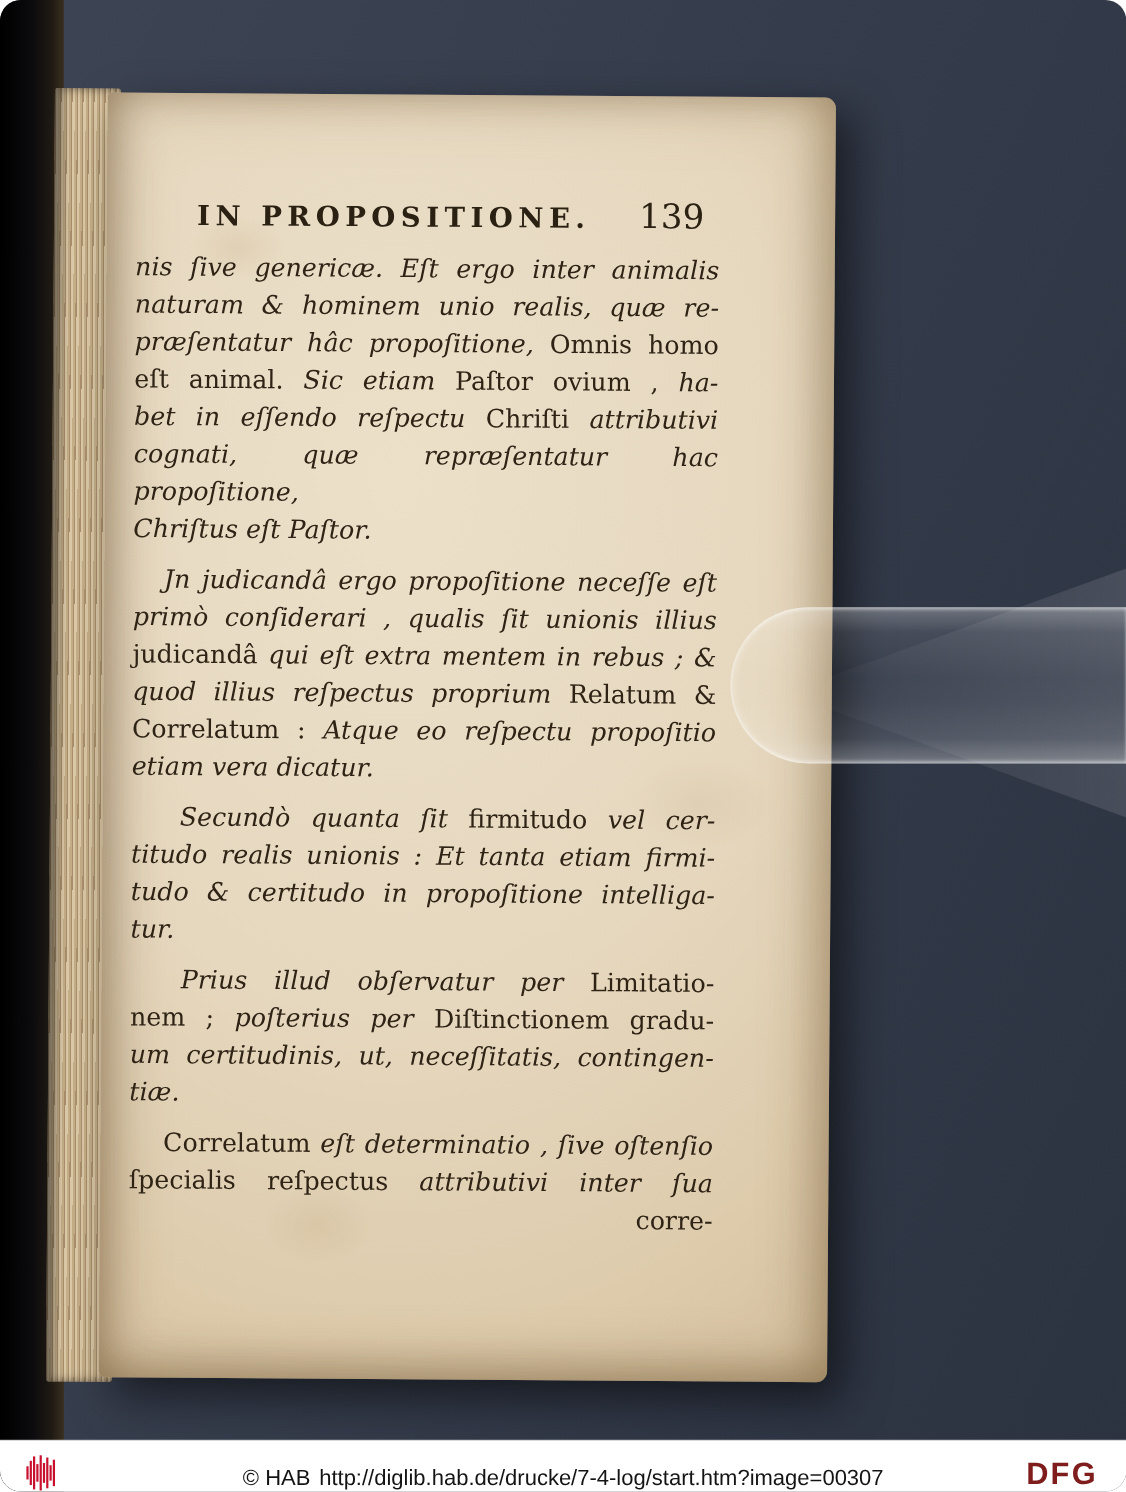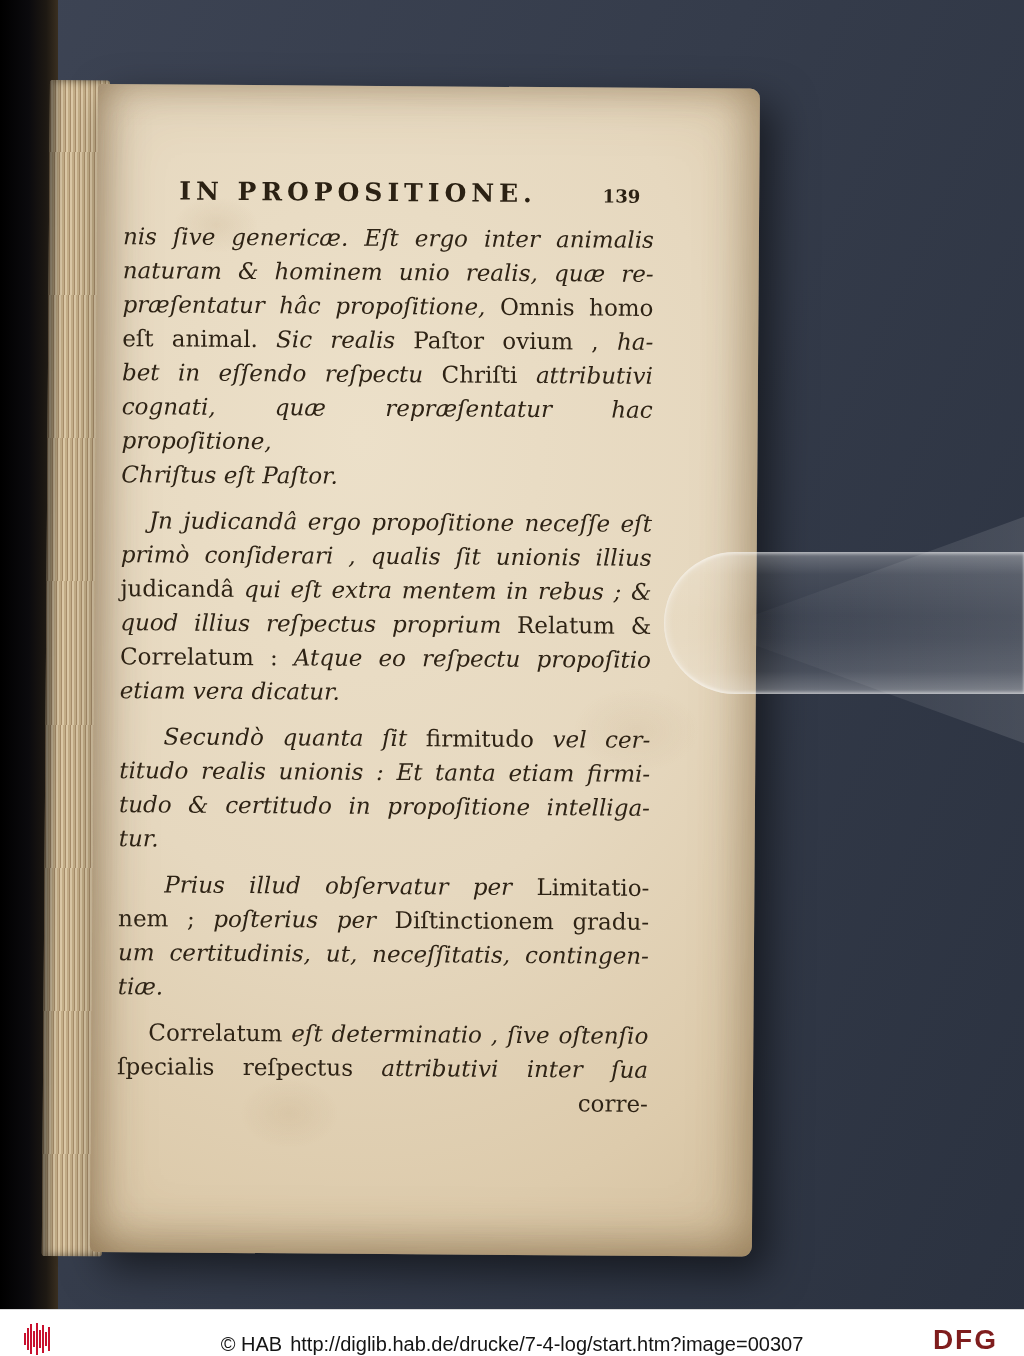--- a/index.html
+++ b/index.html
@@ -1,19 +1,20 @@
 <!DOCTYPE html>
 <html><head>
 <meta charset="utf-8">
 <style>
   html,body{margin:0;padding:0;}
   .scene{
     position:relative;width:1024px;height:1356px;overflow:hidden;
     background:linear-gradient(115deg,#3d4454 0%,#353c4b 45%,#2b3240 100%);
     font-family:"DejaVu Serif",serif;
+    border-radius:19px;
   }
   
   .spine{
     position:absolute;left:0;top:0;width:58px;height:100%;
     background:linear-gradient(90deg,#000 0%,#0b0a0d 50%,#1e1913 80%,#3a2f20 100%);
   }
   
   .page-edges{
     position:absolute;left:50px;top:80px;width:60px;height:1176px;
     background:repeating-linear-gradient(90deg,#a98f6c 0 1px,#dcc9a7 1px 3px,#c4ae88 3px 5px);
@@ -40,21 +41,21 @@
       radial-gradient(60px 40px at 18% 12%,rgba(150,110,60,.10),transparent 70%),
       radial-gradient(90px 60px at 82% 55%,rgba(150,110,60,.08),transparent 70%),
       radial-gradient(70px 50px at 30% 88%,rgba(150,110,60,.09),transparent 70%);
   }
   .page-inner{position:relative;padding:92px 105px 0 26px;}
   .pagehead{display:flex;align-items:baseline;}
   .pagehead .title{
     margin-left:56px;font-size:25px;letter-spacing:5px;font-weight:bold;
     font-family:"DejaVu Serif",serif;color:#2b2113;
   }
-  .pagehead .pageno{margin-left:auto;margin-right:14px;font-size:18px;color:#2b2113;font-weight:bold;}
+  .pagehead .pageno{margin-left:auto;margin-right:14px;font-size:31px;color:#2b2113;}
   .page-body{margin-top:14px;font-size:23px;line-height:34px;}
   .para{margin-top:12px;}
   .para:first-child{margin-top:0;}
   .line{white-space:normal;text-align:justify;text-align-last:justify;color:#2e2315;}
   .line.short{text-align:left;text-align-last:left;}
   .line.right{text-align:right;text-align-last:right;}
   .it{font-style:italic;}
   .ro{font-style:normal;}
   
   .glass-cone{
@@ -113,21 +114,21 @@
     <div class="page-inner">
       <div class="pagehead">
         <span class="title">IN PROPOSITIONE.</span>
         <span class="pageno">139</span>
       </div>
       <div class="page-body">
           <div class="para">
             <div class="line"><span class="it">nis ſive genericæ. Eſt ergo inter animalis</span></div>
             <div class="line"><span class="it">naturam &amp; hominem unio realis, quæ re-</span></div>
             <div class="line"><span class="it">præſentatur hâc propoſitione, </span><span class="ro">Omnis homo</span></div>
-            <div class="line"><span class="ro">eſt animal. </span><span class="it">Sic realis </span><span class="ro">Paſtor ovium , </span><span class="it">ha-</span></div>
+            <div class="line"><span class="ro">eſt animal. </span><span class="it">Sic etiam </span><span class="ro">Paſtor ovium , </span><span class="it">ha-</span></div>
             <div class="line"><span class="it">bet in eſſendo reſpectu </span><span class="ro">Chriſti </span><span class="it">attributivi</span></div>
             <div class="line"><span class="it">cognati, quæ repræſentatur hac propoſitione,</span></div>
             <div class="line short"><span class="it">Chriſtus eſt Paſtor.</span></div>
           </div>
           <div class="para">
             <div class="line" style="padding-left: 28px;"><span class="it">Jn judicandâ ergo propoſitione neceſſe eſt</span></div>
             <div class="line"><span class="it">primò conſiderari , qualis ſit unionis illius</span></div>
             <div class="line"><span class="ro">judicandâ </span><span class="it">qui eſt extra mentem in rebus ; &amp;</span></div>
             <div class="line"><span class="it">quod illius reſpectus proprium </span><span class="ro">Relatum &amp;</span></div>
             <div class="line"><span class="ro">Correlatum : </span><span class="it">Atque eo reſpectu propoſitio</span></div>

